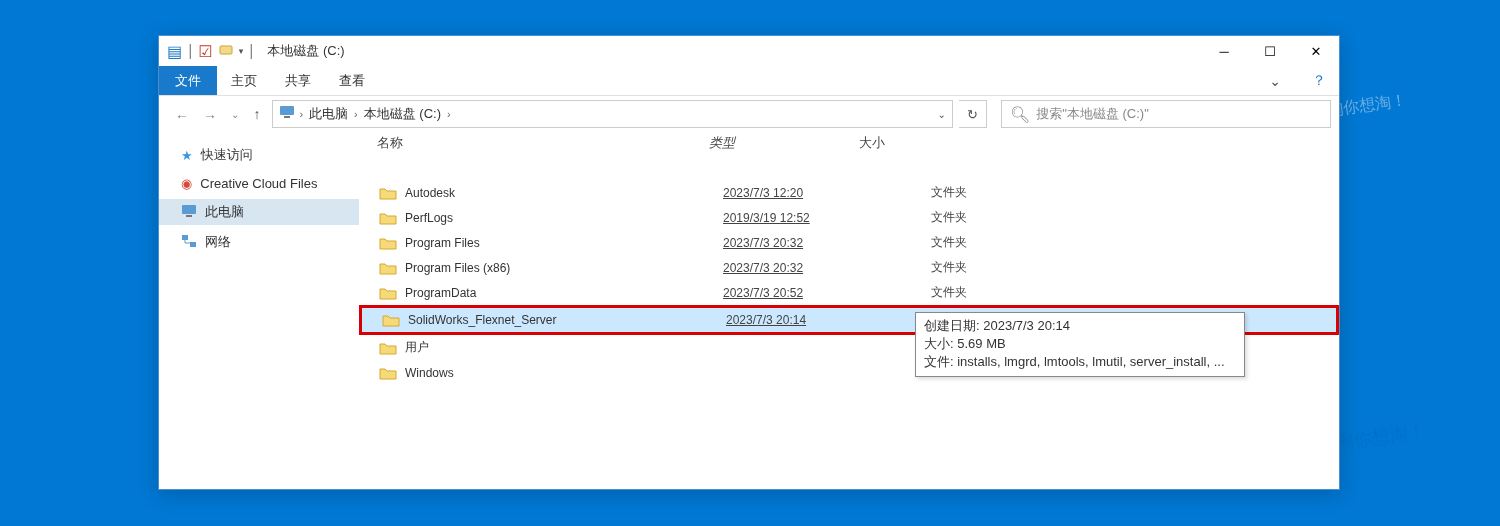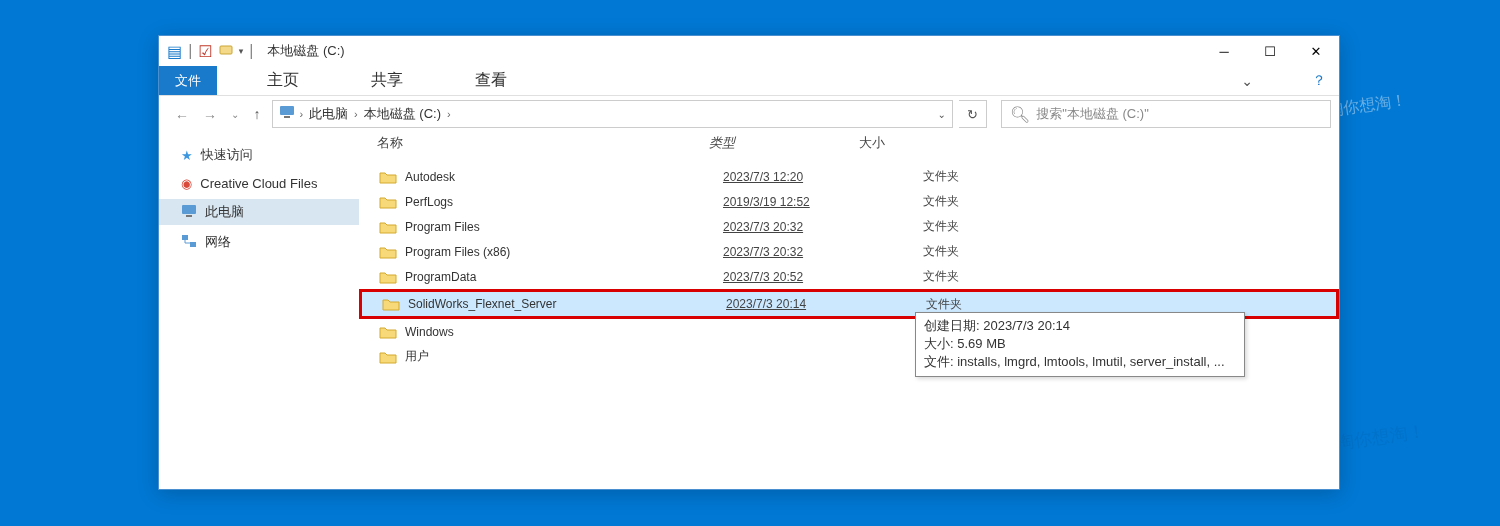--- a/index.html
+++ b/index.html
@@ -9,23 +9,23 @@
     position: absolute; left: 158px; top: 35px; width: 1182px; height: 455px;
     background: #fff; border: 1px solid #4a90d0; display: flex; flex-direction: column;
     box-shadow: 0 4px 20px rgba(0,0,0,0.2);
   }
   .titlebar { height: 30px; display: flex; align-items: center; }
   .title-icons { display: flex; align-items: center; gap: 6px; padding: 0 8px; }
   .title-icons .sep { color: #888; }
   .title-text { font-size: 13px; padding-left: 6px; color: #333; }
   .win-controls { margin-left: auto; display: flex; }
   .win-btn { width: 46px; height: 30px; display: flex; align-items: center; justify-content: center; font-size: 13px; }
-  .ribbon-tabs { height: 30px; display: flex; align-items: stretch; border-bottom: 1px solid #e0e0e0; padding-left: 0; gap: 28px; }
+  .ribbon-tabs { height: 30px; display: flex; align-items: stretch; border-bottom: 1px solid #e0e0e0; padding-left: 0; }
   .file-tab { background: #1979ca; color: #fff; padding: 0 16px; font-size: 13px; display: flex; align-items: center; }
-  .tab { padding: 0 22px; font-size: 16px; display: flex; align-items: center; color: #333; }
+  .tab { padding: 0 14px; font-size: 13px; display: flex; align-items: center; color: #333; }
   .help-icon { margin-left: auto; width: 40px; display: flex; align-items: center; justify-content: center; color: #1979ca; font-size: 14px; }
   .addr-row { height: 34px; display: flex; align-items: center; padding: 6px 8px 4px 10px; gap: 6px; }
   .nav-arrows { display: flex; align-items: center; gap: 14px; padding: 0 6px; }
   .nav-arrows span { color: #888; font-size: 14px; }
   .nav-arrows .enabled { color: #555; }
   .addr-box { flex: 1; border: 1px solid #ccc; height: 28px; display: flex; align-items: center; padding: 0 6px; }
   .addr-box .crumb { font-size: 13px; color: #333; padding: 0 2px; }
   .addr-box .sep { color: #666; padding: 0 4px; font-size: 11px; }
   .addr-box .spacer { flex: 1; }
   .refresh-btn { width: 28px; height: 28px; border: 1px solid #ccc; border-left: none; display: flex; align-items: center; justify-content: center; font-size: 13px; color: #555; }
@@ -34,30 +34,30 @@
   .body { flex: 1; display: flex; min-height: 0; }
   .nav-pane { width: 200px; padding: 8px 0; }
   .nav-item { display: flex; align-items: center; gap: 8px; padding: 4px 14px 4px 22px; font-size: 13px; color: #333; }
   .nav-item.selected { background: #d8e6f2; }
   .nav-item.toplevel { margin-top: 4px; }
   .icon-star { color: #3b97e0; }
   .icon-cloud { color: #d94a3a; }
   .icon-monitor { color: #5b9bd5; }
   .icon-net { color: #3b97e0; }
   .file-area { flex: 1; position: relative; padding-top: 0; }
-  .headers { display: flex; font-size: 13px; color: #444; padding: 4px 0; margin-bottom: 8px; }
+  .headers { display: flex; font-size: 13px; color: #444; padding: 4px 0; margin-bottom: 24px; }
   .col-name { width: 350px; padding-left: 18px; }
   .col-date { width: 200px; }
   .col-type { width: 150px; font-style: italic; }
   .col-size { width: 100px; }
   .row { display: flex; align-items: center; font-size: 12px; color: #333; height: 25px; padding-left: 20px; }
   .row .folder-icon { width: 18px; height: 14px; display: inline-block; margin-right: 8px; }
   .row .fname { width: 318px; }
   .row .fdate { width: 200px; color: #444; text-decoration: underline; }
-  .row .ftype { width: 150px; color: #444; }
+  .row .ftype { width: 150px; color: #444; margin-left: 8px; }
   .row.highlighted { background: #cce8ff; border: 3px solid #d80000; height: 30px; margin-left: 0; padding-left: 20px; }
   .tooltip {
     position: absolute; left: 556px; top: 182px; background: #fff; border: 1px solid #888;
     padding: 4px 8px; font-size: 13px; color: #333; line-height: 1.4; box-shadow: 2px 2px 4px rgba(0,0,0,0.15);
     width: 330px;
   }
   .statusbar { height: 26px; border-top: 1px solid #e0e0e0; display: flex; align-items: center; padding: 0 10px; font-size: 13px; color: #555; }
   .statusbar .right { margin-left: auto; display: flex; gap: 4px; }
   .view-btn { width: 24px; height: 18px; border: 1px solid #ccc; }
   .view-btn.active { border-color: #4a90d0; }
@@ -215,29 +215,29 @@
                 <path d="M1 3 h5 l2 2 h9 v8 h-16 z" fill="#f7d97a" stroke="#d4a92e"></path>
               </svg></span>
             <span class="fname">SolidWorks_Flexnet_Server</span>
             <span class="fdate">2023/7/3 20:14</span>
             <span class="ftype">文件夹</span>
           </div>
           <div class="row">
             <span class="folder-icon"><svg width="18" height="14" viewBox="0 0 18 14">
                 <path d="M1 3 h5 l2 2 h9 v8 h-16 z" fill="#f7d97a" stroke="#d4a92e"></path>
               </svg></span>
-            <span class="fname">Windows</span>
+            <span class="fname">用户</span>
             <span class="fdate"></span>
             <span class="ftype"></span>
           </div>
           <div class="row">
             <span class="folder-icon"><svg width="18" height="14" viewBox="0 0 18 14">
                 <path d="M1 3 h5 l2 2 h9 v8 h-16 z" fill="#f7d97a" stroke="#d4a92e"></path>
               </svg></span>
-            <span class="fname">用户</span>
+            <span class="fname">Windows</span>
             <span class="fdate"></span>
             <span class="ftype"></span>
           </div>
         </div>
       <div class="tooltip">
         <div>创建日期: 2023/7/3 20:14</div>
         <div>大小: 5.69 MB</div>
         <div>文件: installs, lmgrd, lmtools, lmutil, server_install, ...</div>
       </div>
     </div>

